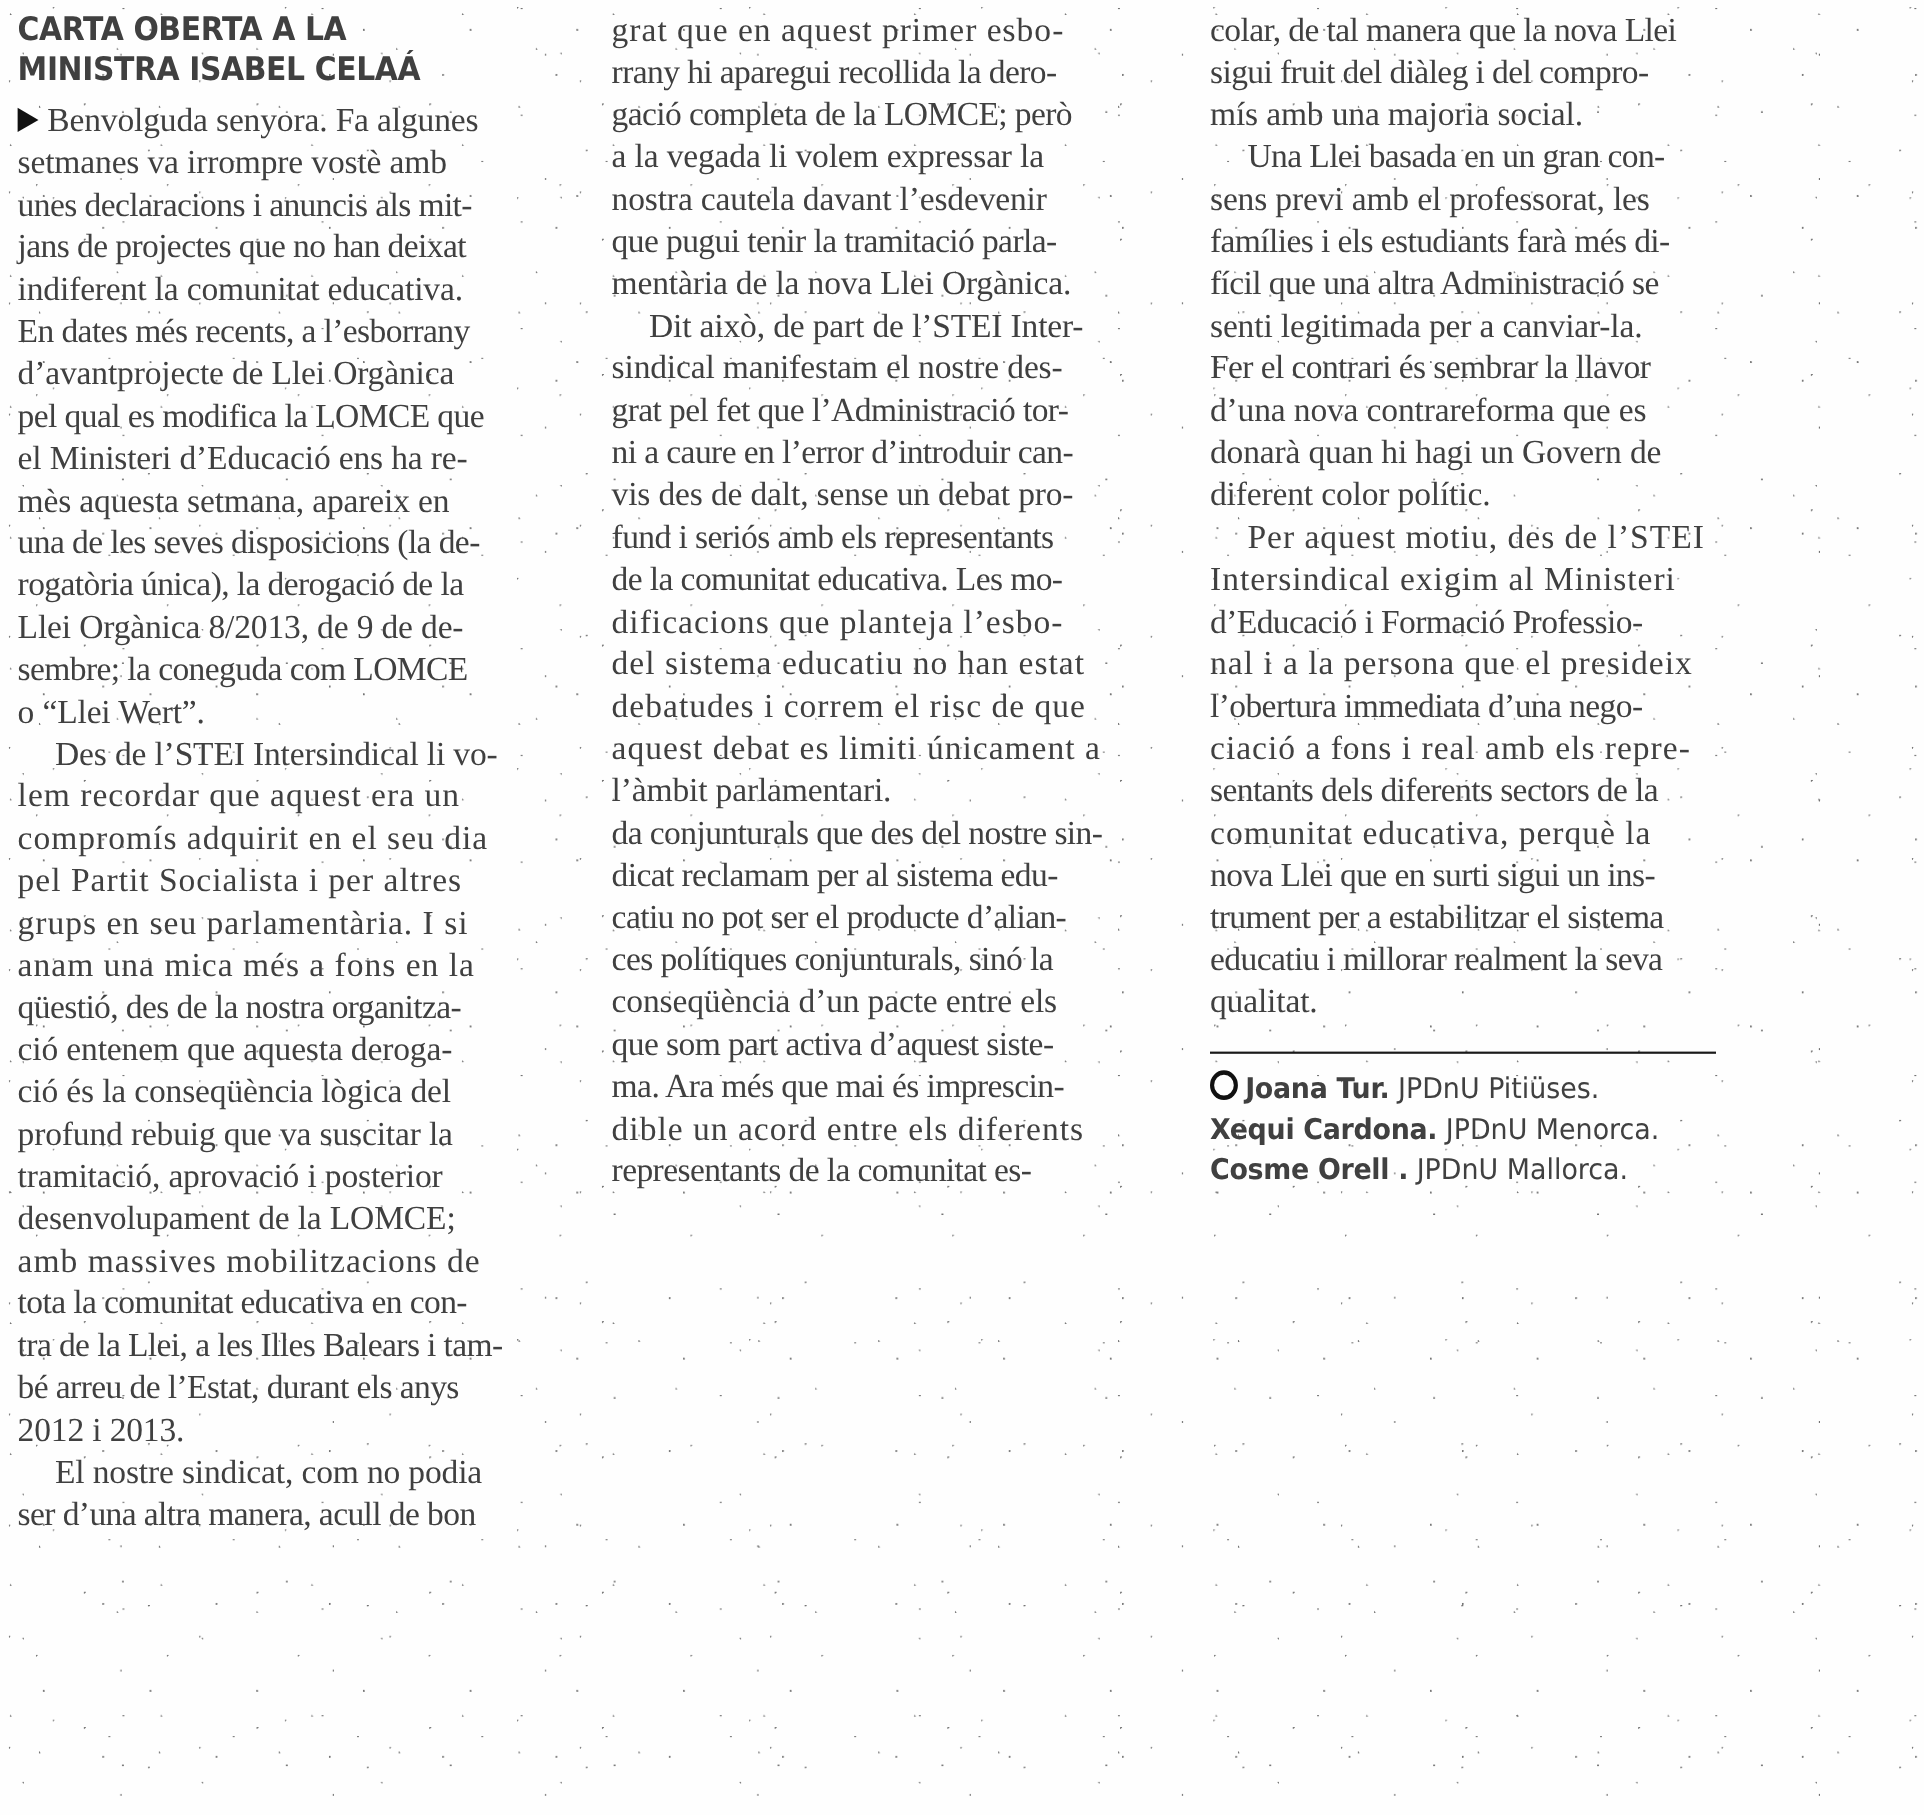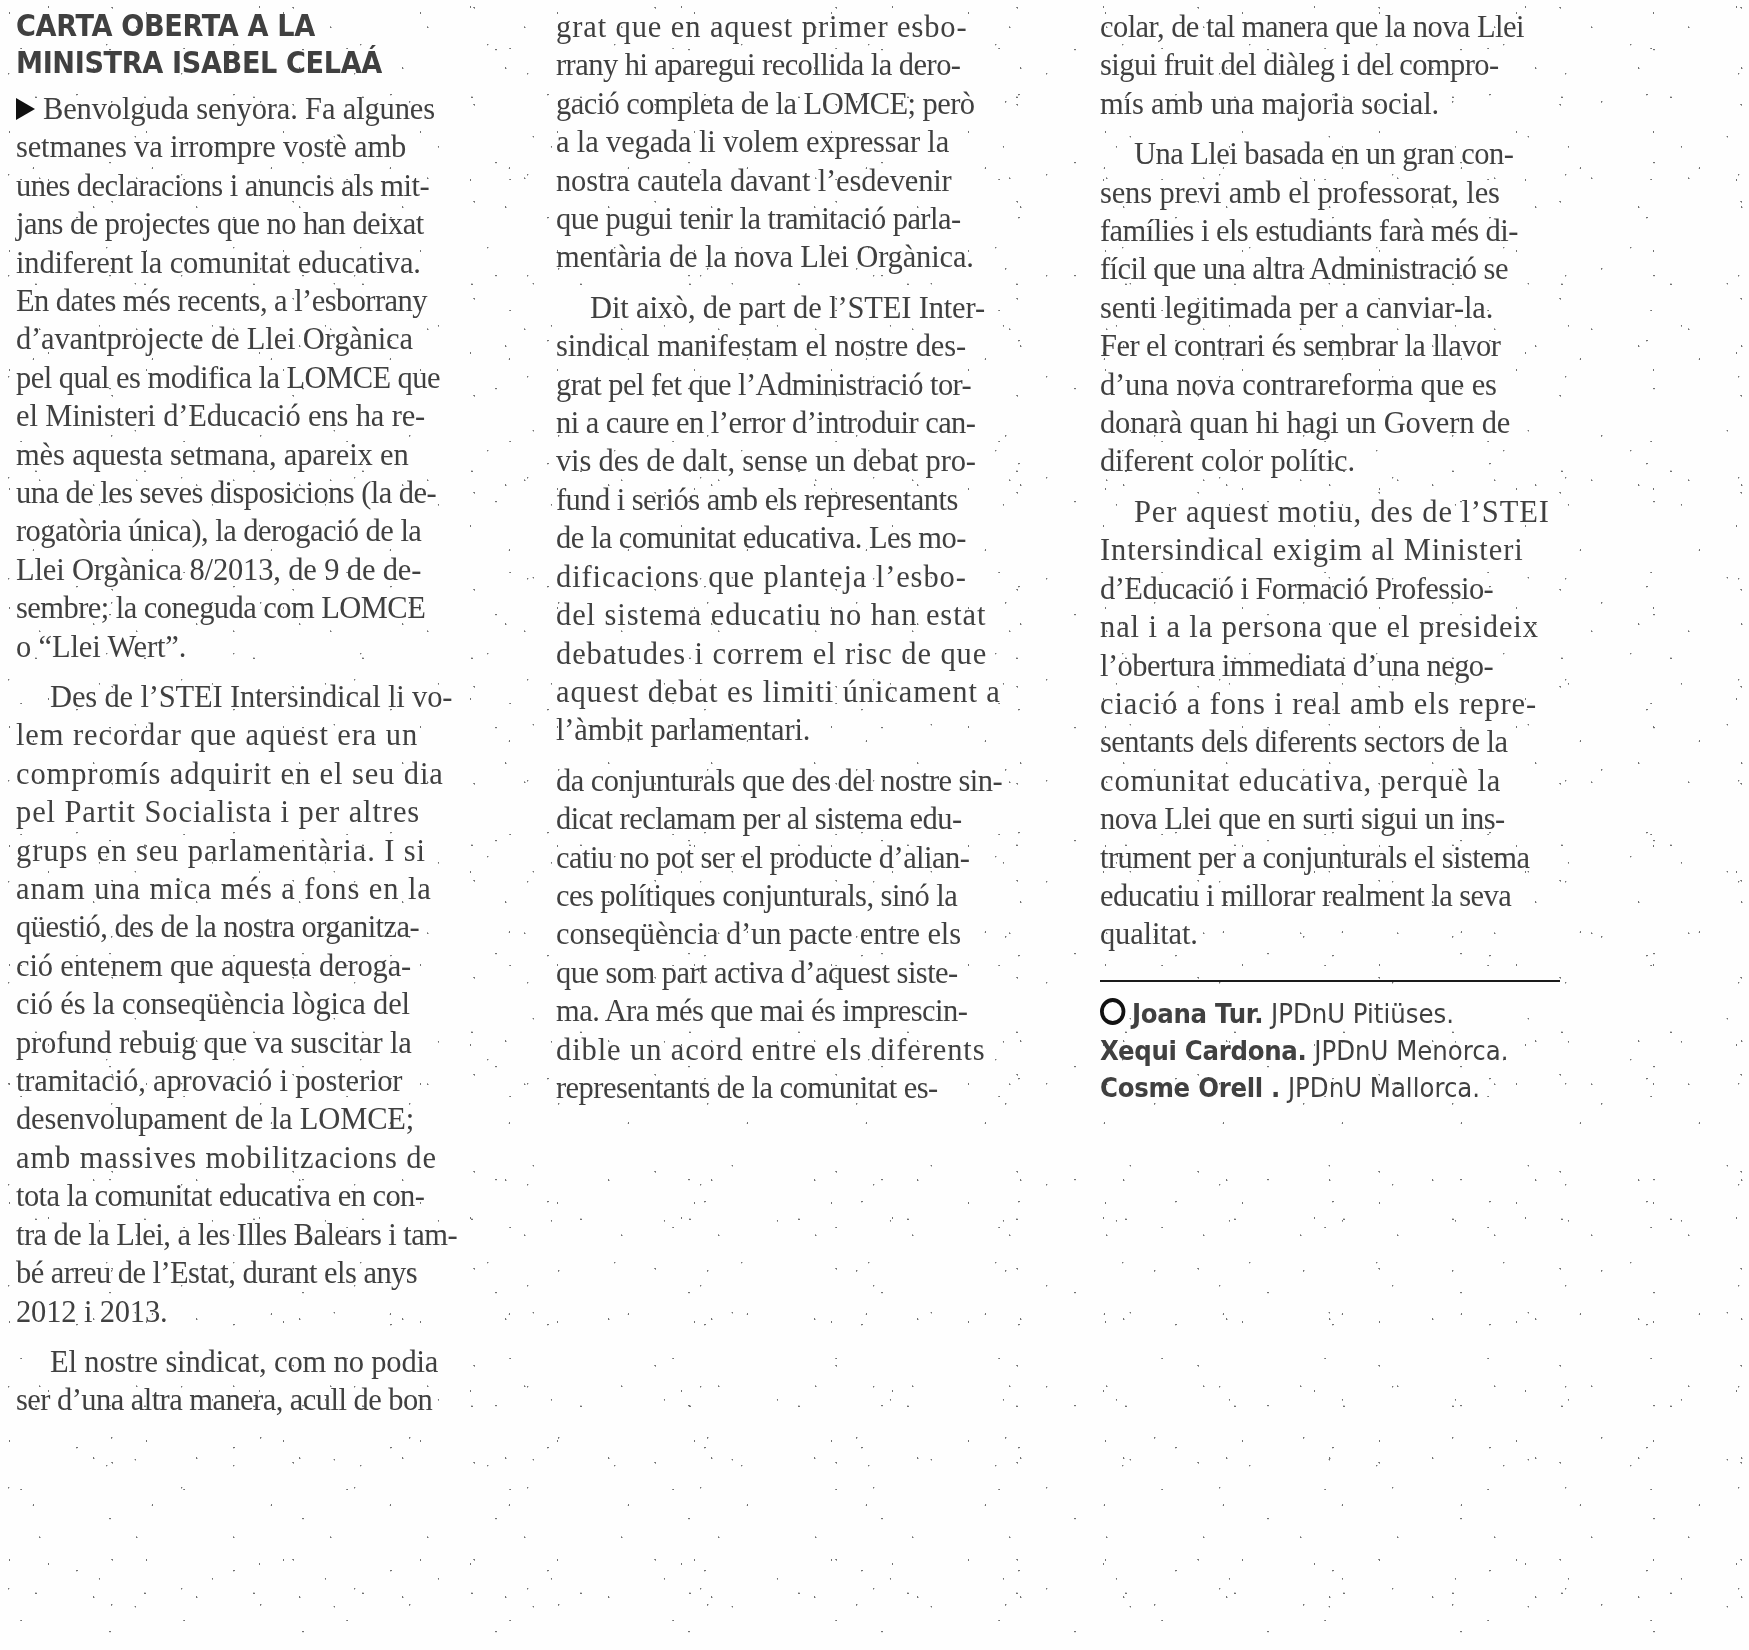--- a/index.html
+++ b/index.html
@@ -67,21 +67,21 @@
     letter-spacing: -0.4px;
     margin: 0 0 7px 0;
     transform: scaleX(0.92);
     transform-origin: left center;
     text-transform: uppercase;
   }
   .headline .hl-line { display: block; white-space: nowrap; }
 
   
   .para { margin: 0; }
-  .para + .para { margin-top: 12px; }
+  .para + .para { margin-top: 0; }
 
   .ln {
     display: block;
     font-size: 30.5px;
     line-height: 38.4px;
     white-space: nowrap;
     letter-spacing: -0.15px;
   }
   .ln--tight { letter-spacing: -0.55px; }
   .ln--wide  { letter-spacing: 0.9px; }
@@ -249,21 +249,21 @@
       <div class="para">
         <span class="ln ln--indent ln--wide">Per aquest motiu, des de l’STEI</span>
         <span class="ln ln--wide">Intersindical exigim al Ministeri</span>
         <span class="ln ln--tight">d’Educació i Formació Professio-</span>
         <span class="ln ln--wide">nal i a la persona que el presideix</span>
         <span class="ln ln--tight">l’obertura immediata d’una nego-</span>
         <span class="ln ln--wide">ciació a fons i real amb els repre-</span>
         <span class="ln ln--tight">sentants dels diferents sectors de la</span>
         <span class="ln ln--wide">comunitat educativa, perquè la</span>
         <span class="ln ln--tight">nova Llei que en surti sigui un ins-</span>
-        <span class="ln ln--tight">trument per a conjunturals el sistema</span>
+        <span class="ln ln--tight">trument per a estabilitzar el sistema</span>
         <span class="ln ln--tight">educatiu i millorar realment la seva</span>
         <span class="ln">qualitat.</span>
       </div>
 
       <hr class="sig-rule">
 
       <div class="sig-block">
         <div class="sig-line">
           <span class="bullet-circ"></span><span class="sig-name">Joana Tur.</span>&nbsp;<span class="sig-org">JPDnU Pitiüses.</span>
         </div>

